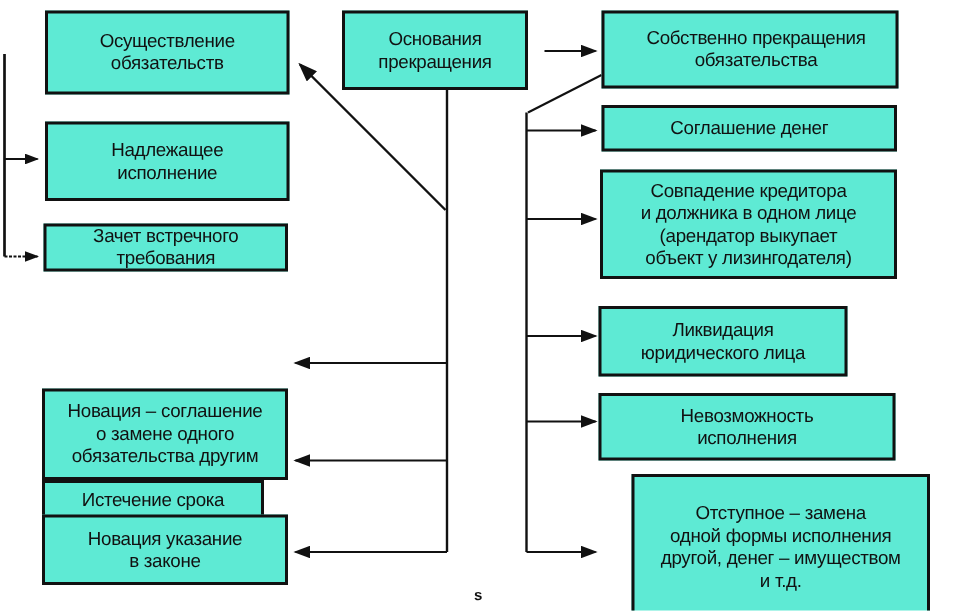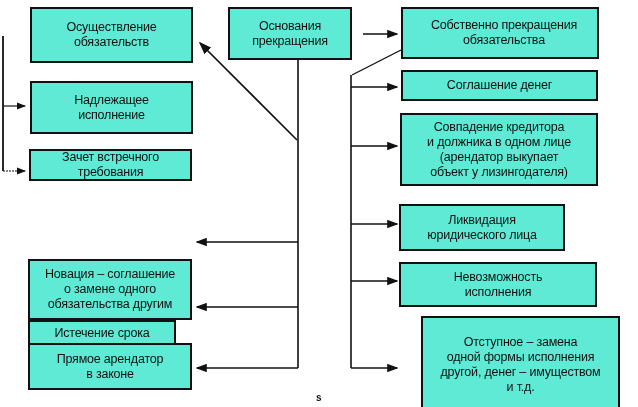--- a/index.html
+++ b/index.html
@@ -66,21 +66,21 @@
 <div class="box" style="left:28px;top:214px;width:164px;height:61px;margin-top:45px;">
   <span>Новация – соглашение
 о замене одного
 обязательства другим</span>
 </div>
 <div class="box" style="left:28px;top:288px;width:148px;height:42px;margin-top:32px;">
   <span>Истечение срока
 давности.</span>
 </div>
 <div class="box" style="left:28px;top:343px;width:164px;height:47px;">
-  <span>Прямое арендатор
+  <span>Новация указание
 в законе</span>
 </div>
 
 <div class="box" style="left:401px;top:7px;width:198px;height:52px;padding-left:12px;">
   <span>Собственно прекращения
 обязательства</span>
 </div>
 <div class="box" style="left:401px;top:70px;width:197px;height:31px;">
   <span>Соглашение денег</span>
 </div>

